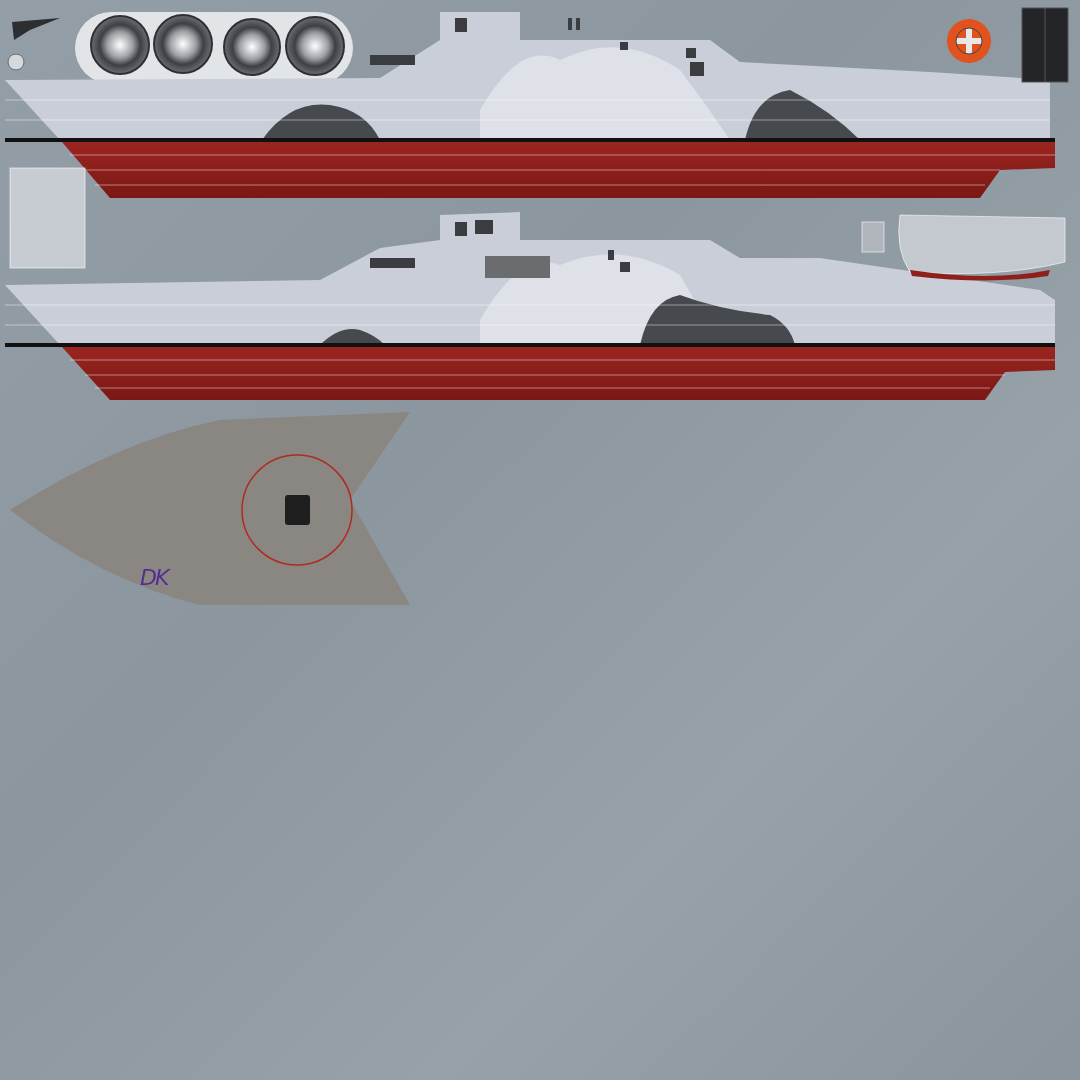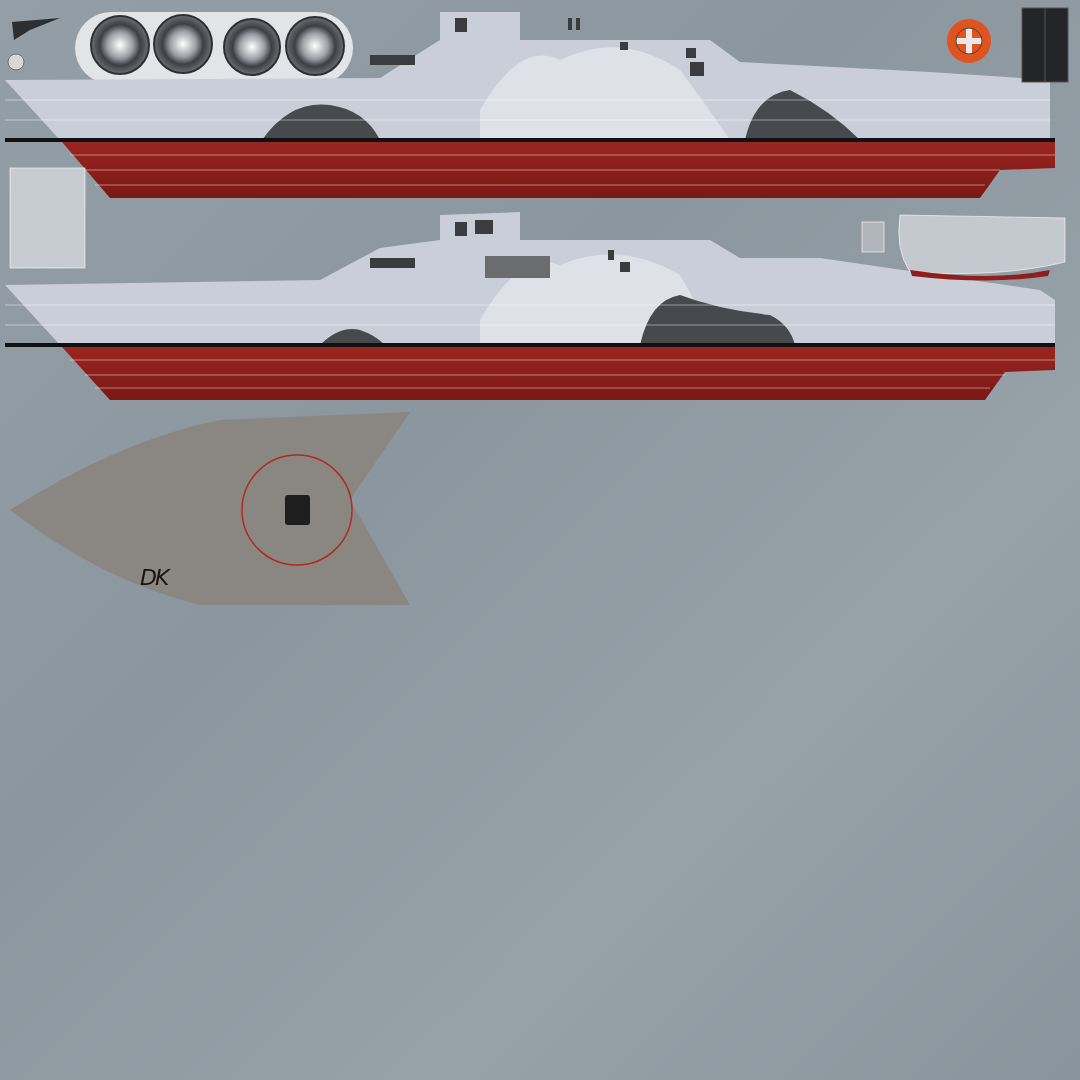--- a/index.html
+++ b/index.html
@@ -1,19 +1,19 @@
 <!DOCTYPE html>
 <html><head>
 <meta charset="utf-8">
 <style>
 html,body{margin:0;padding:0;background:#8f9aa2;}
 body{width:1080px;height:1080px;overflow:hidden;position:relative;font-family:"DejaVu Sans",sans-serif;}
 #atlas{position:absolute;left:0;top:0;width:1080px;height:1080px;}
 #bg{background:linear-gradient(135deg,#939ea6 0%,#8b969e 40%,#97a1a8 70%,#8a949c 100%);}
-.sig{position:absolute;left:140px;top:565px;color:#000000;font-size:22px;font-style:italic;letter-spacing:-2px;opacity:.85;}
+.sig{position:absolute;left:140px;top:565px;color:#4c1d95;font-size:22px;font-style:italic;letter-spacing:-2px;opacity:.85;}
 </style>
 </head>
 <body>
 
 
 
 <div id="bg" style="position:absolute;inset:0;"></div>
 
 <svg id="atlas" viewBox="0 0 1080 1080" xmlns="http://www.w3.org/2000/svg">
   <defs>

